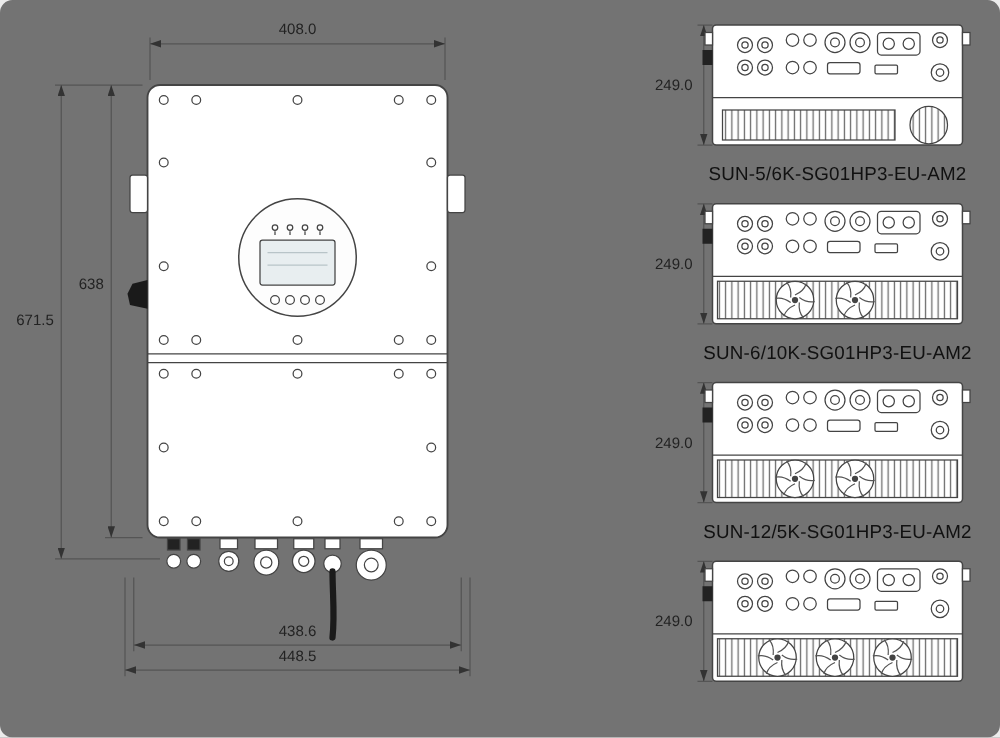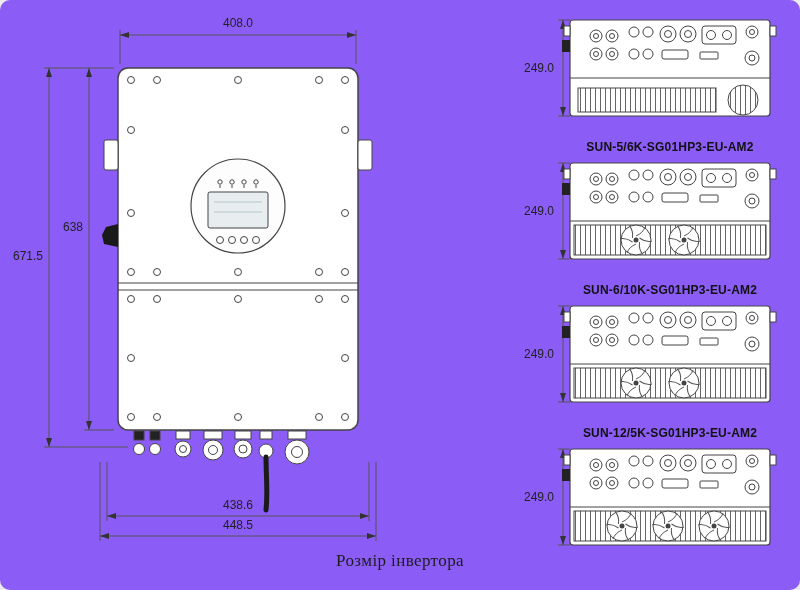--- a/index.html
+++ b/index.html
@@ -1,29 +1,29 @@
 <!DOCTYPE html>
 <html><head>
 <meta charset="utf-8">
 <style>
   html,body{margin:0;padding:0;background:#ececec;}
   .page{
-    position:relative;width:800px;height:590px;background:#8b5cf6;
+    position:relative;width:800px;height:590px;background:#737373;
     border-radius:10px;overflow:hidden;margin:0 auto;
     font-family:"Liberation Sans", sans-serif;
   }
   svg text{
     font-family:"Liberation Sans", sans-serif;
     font-size:12px;fill:#222;
   }
   .front-svg{position:absolute;left:0;top:0;}
   .side-block{position:absolute;left:518px;width:260px;}
   .side-label{
-    position:relative;margin-top:12px;margin-left:44px;width:216px;
-    text-align:center;font-size:12px;font-weight:bold;color:#111;
+    position:relative;margin-top:2px;margin-left:44px;width:216px;
+    text-align:center;font-size:15px;font-weight:normal;color:#111;
     letter-spacing:0.2px;white-space:nowrap;
   }
   .caption{
     position:absolute;left:0;top:551px;width:800px;text-align:center;
     font-family:"Liberation Serif", serif;font-size:17px;color:#1c1c1c;
     letter-spacing:0.4px;
   }
 </style>
 </head>
 <body>
@@ -275,15 +275,14 @@
       <rect x="252" y="14" width="6" height="10" fill="#fff" stroke="#444"></rect>
       <line x1="52" y1="66" x2="252" y2="66" stroke="#444"></line>
       <use href="#connPanel" x="52" y="8"></use>
       <rect x="56" y="70" width="192" height="30" fill="url(#vent)" stroke="#444"></rect>
       <use href="#fanSym" transform="translate(104,85)"></use>
       <use href="#fanSym" transform="translate(150,85)"></use>
       <use href="#fanSym" transform="translate(196,85)"></use>
     </svg>
   </div>
 
-  <div class="caption">Розмір інвертора</div>
 
 </div>
 
 </body></html>

